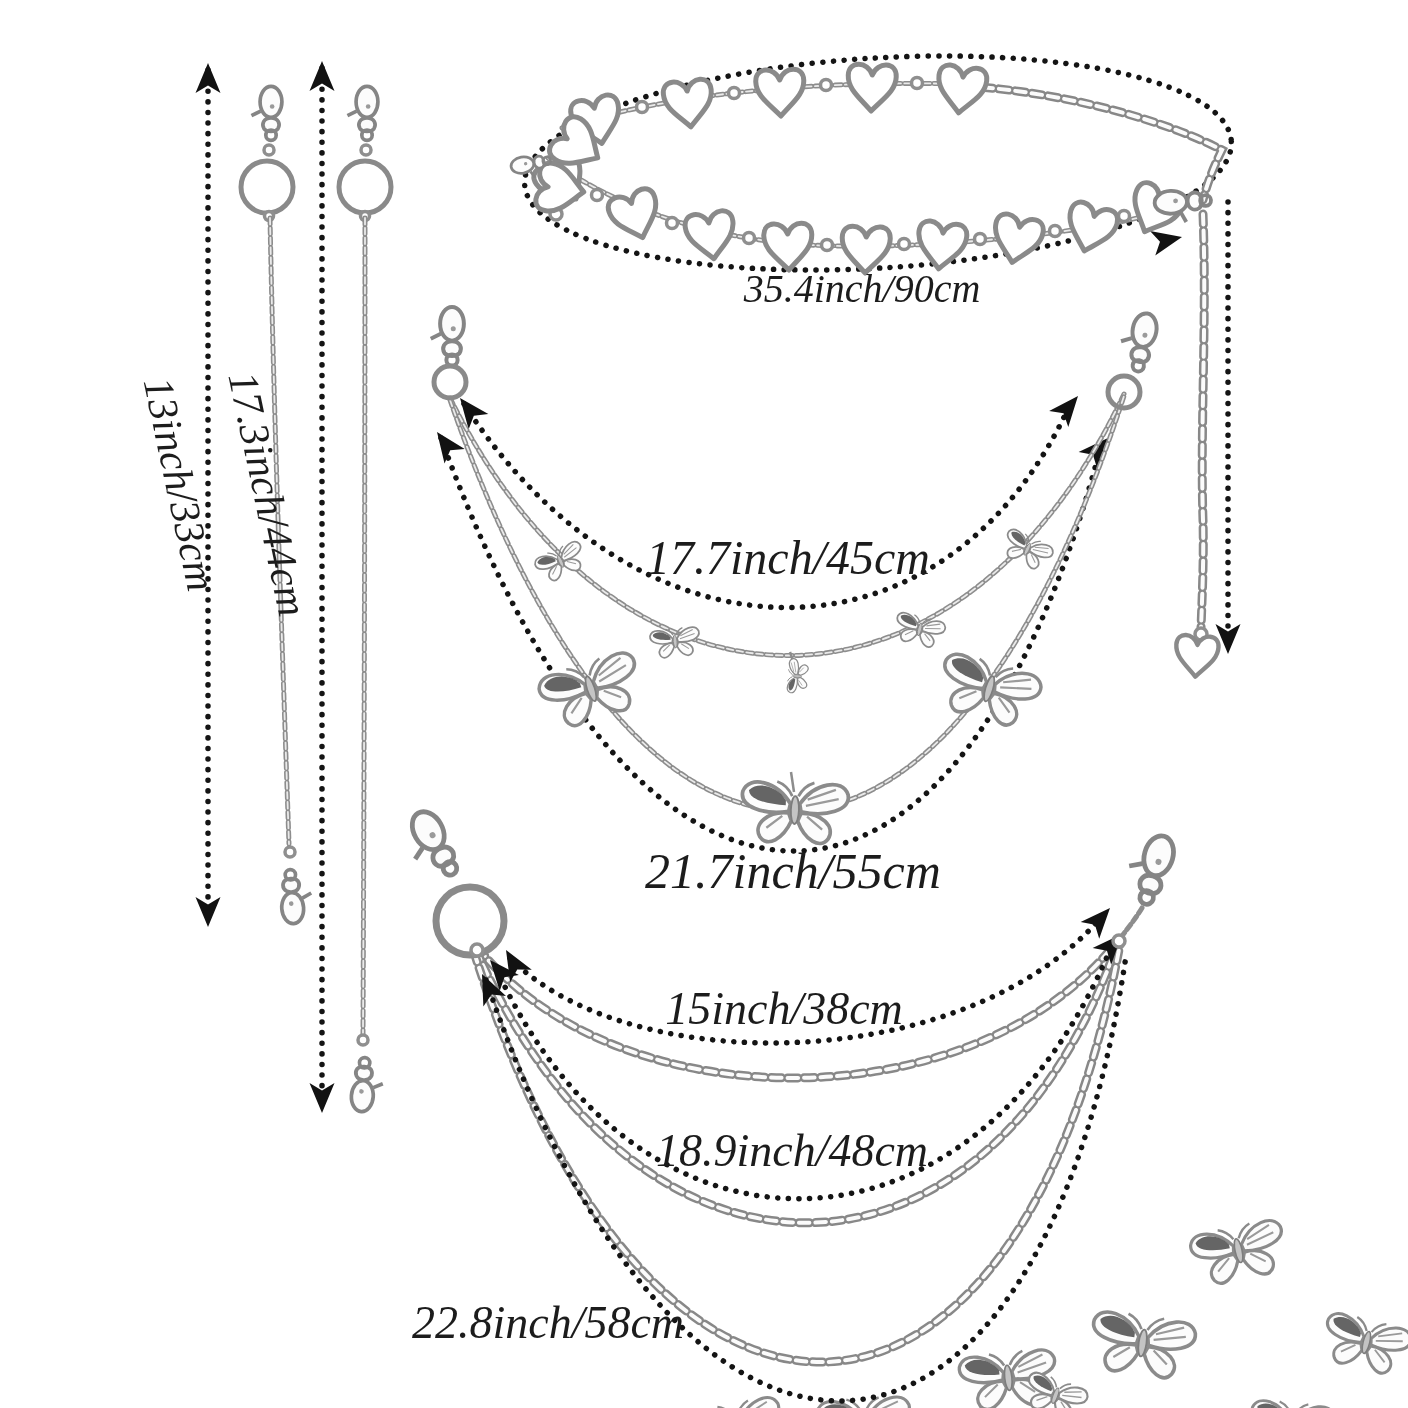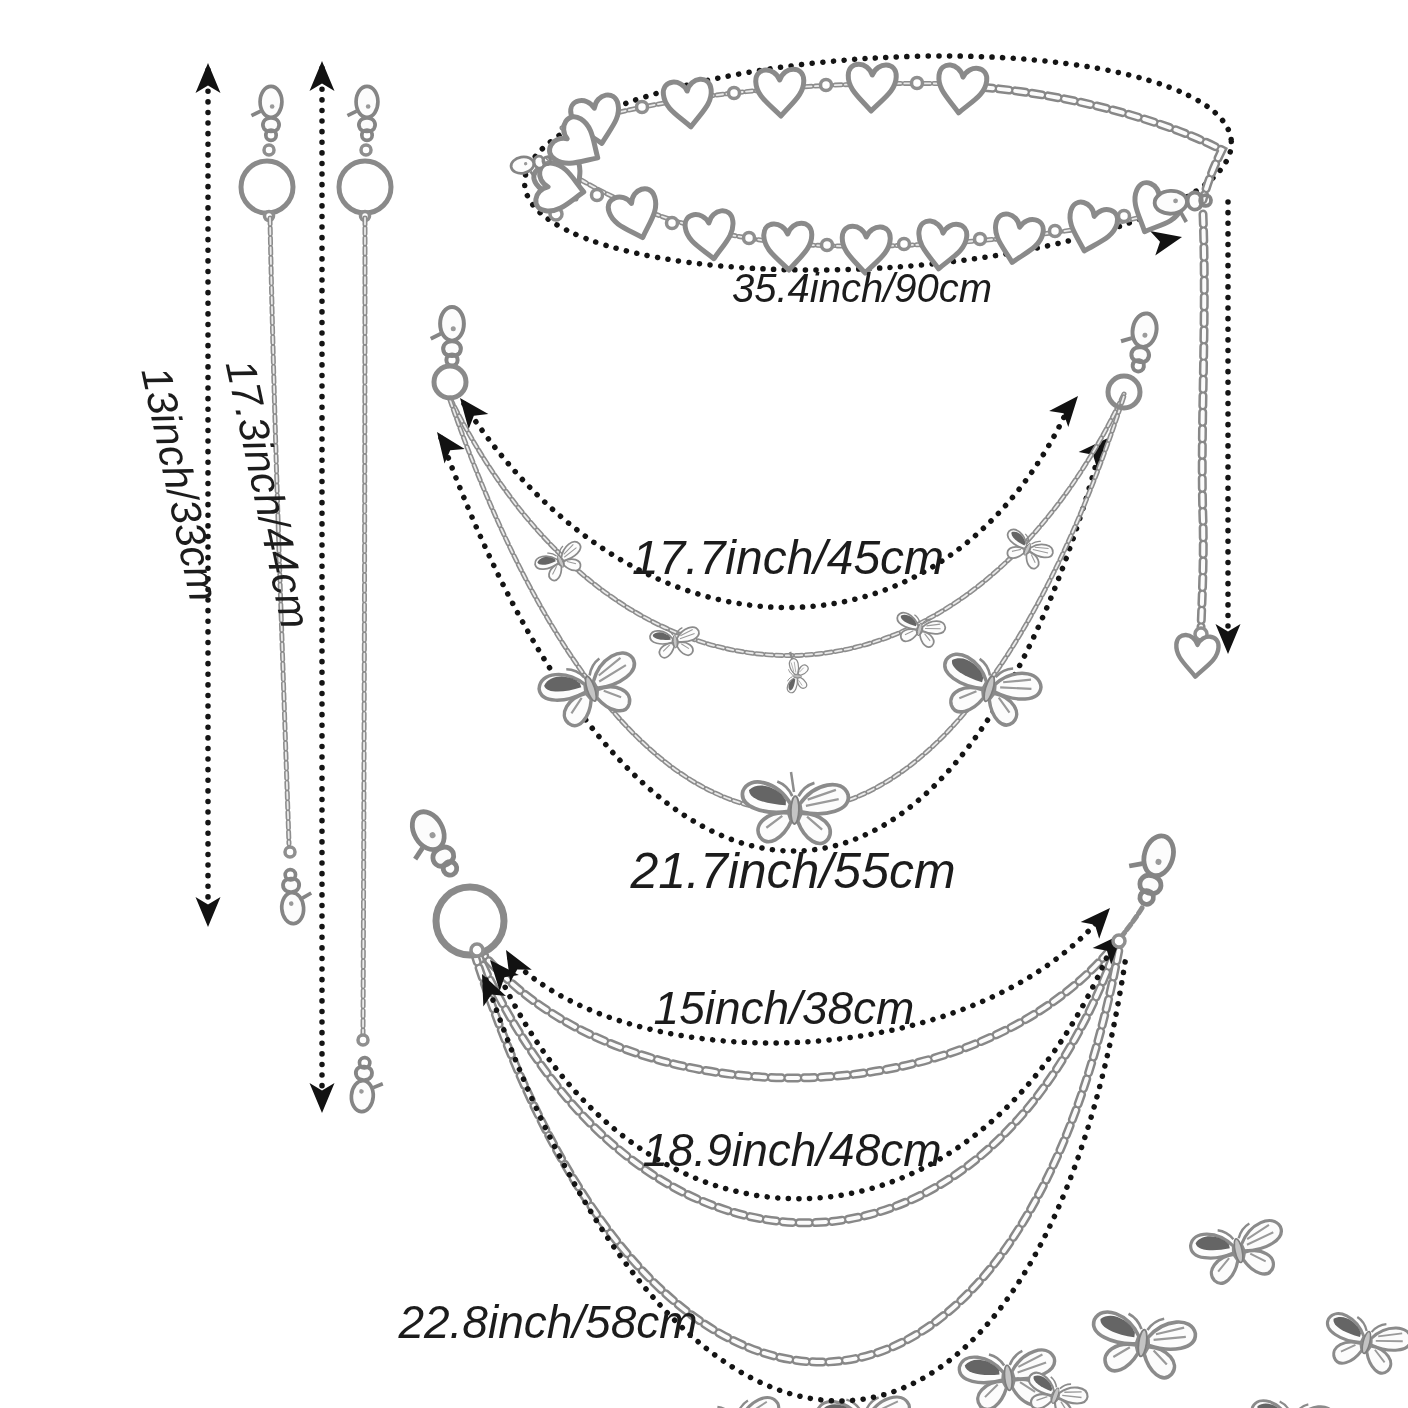--- a/index.html
+++ b/index.html
@@ -1,17 +1,17 @@
 <!DOCTYPE html>
 <html><head>
 <meta charset="utf-8">
 <style>
   html,body{margin:0;padding:0;background:#fff;}
   .stage{position:relative;width:1408px;height:1408px;background:#fff;overflow:hidden;
-         font-family:Liberation Sans, sans-serif;}
+         font-family:Liberation Serif, serif;}
   svg{display:block}
   
   .dot{fill:none;stroke:#141414;stroke-width:5.5;stroke-linecap:round;stroke-dasharray:0.1 10.5;}
   
   .ch1{fill:none;stroke:#8d8d8d;stroke-width:5;stroke-dasharray:6.5 3.4;stroke-linecap:round;}
   .ch1h{fill:none;stroke:#eaeaea;stroke-width:1.8;stroke-dasharray:6.5 3.4;stroke-linecap:round;}
   
   .ch2{fill:none;stroke:#888;stroke-width:9;stroke-dasharray:10.5 6;stroke-linecap:round;}
   .ch2h{fill:none;stroke:#fbfbfb;stroke-width:4;stroke-dasharray:10.5 6;stroke-linecap:round;}
   .ring{fill:none;stroke:#8a8a8a;stroke-width:5;}

